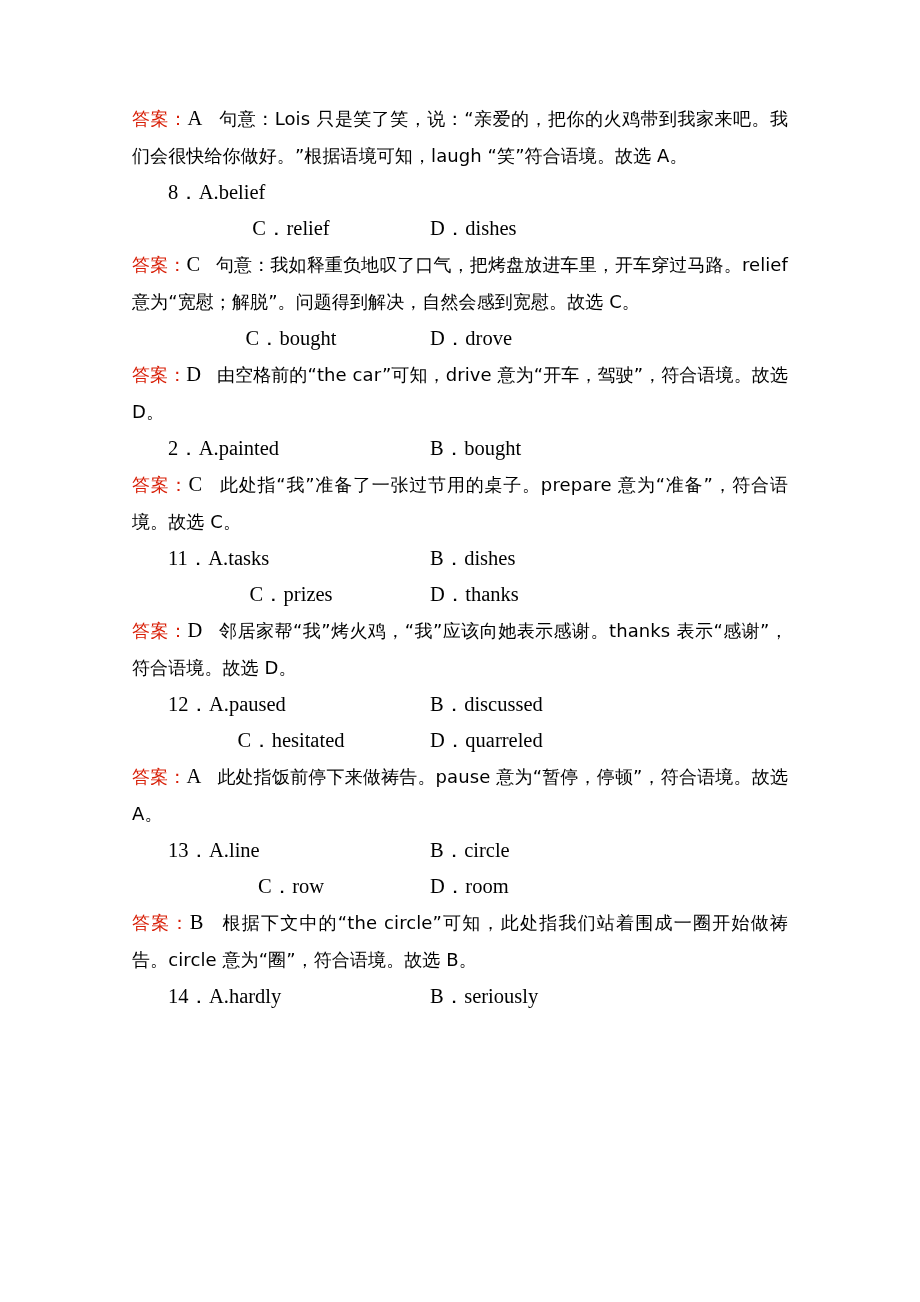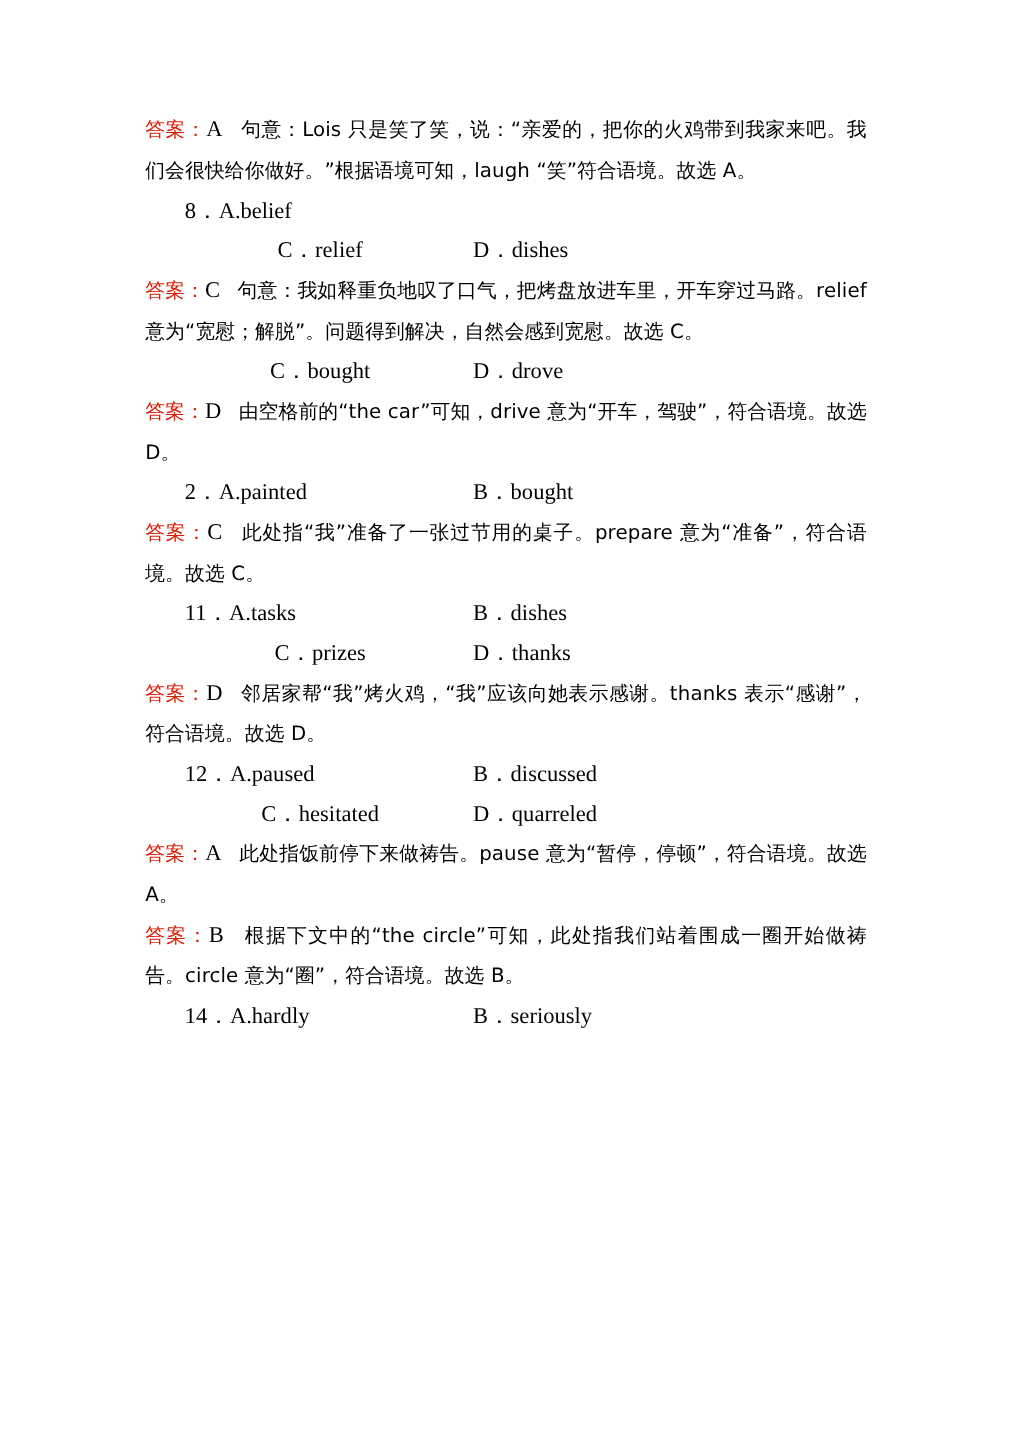--- a/index.html
+++ b/index.html
@@ -142,20 +142,30 @@
       <div class="opt-row second">
         <div class="opt-a"><span>C．hesitated</span></div>
         <div class="opt-b"><span>D．quarreled</span></div>
       </div>
     </div>
 
     <div class="para ans-para just">
       <span class="answer-label cn">答案：</span><span>A</span>&nbsp;&nbsp;&nbsp;<span class="cn">此处指饭前停下来做祷告。pause 意为“暂停，停顿”，符合语境。故选 A。</span>
     </div>
 
+    <div>
+      <div class="opt-row">
+        <div class="opt-a"><span>13</span>．<span>A.line</span></div>
+        <div class="opt-b"><span>B．circle</span></div>
+      </div>
+      <div class="opt-row second">
+        <div class="opt-a"><span>C．row</span></div>
+        <div class="opt-b"><span>D．room</span></div>
+      </div>
+    </div>
 
     <div class="para ans-para just">
       <span class="answer-label cn">答案：</span><span>B</span>&nbsp;&nbsp;&nbsp;<span class="cn">根据下文中的“the circle”可知，此处指我们站着围成一圈开始做祷告。circle 意为“圈”，符合语境。故选 B。</span>
     </div>
 
     <div>
       <div class="opt-row">
         <div class="opt-a"><span>14</span>．<span>A.hardly</span></div>
         <div class="opt-b"><span>B．seriously</span></div>
       </div>

